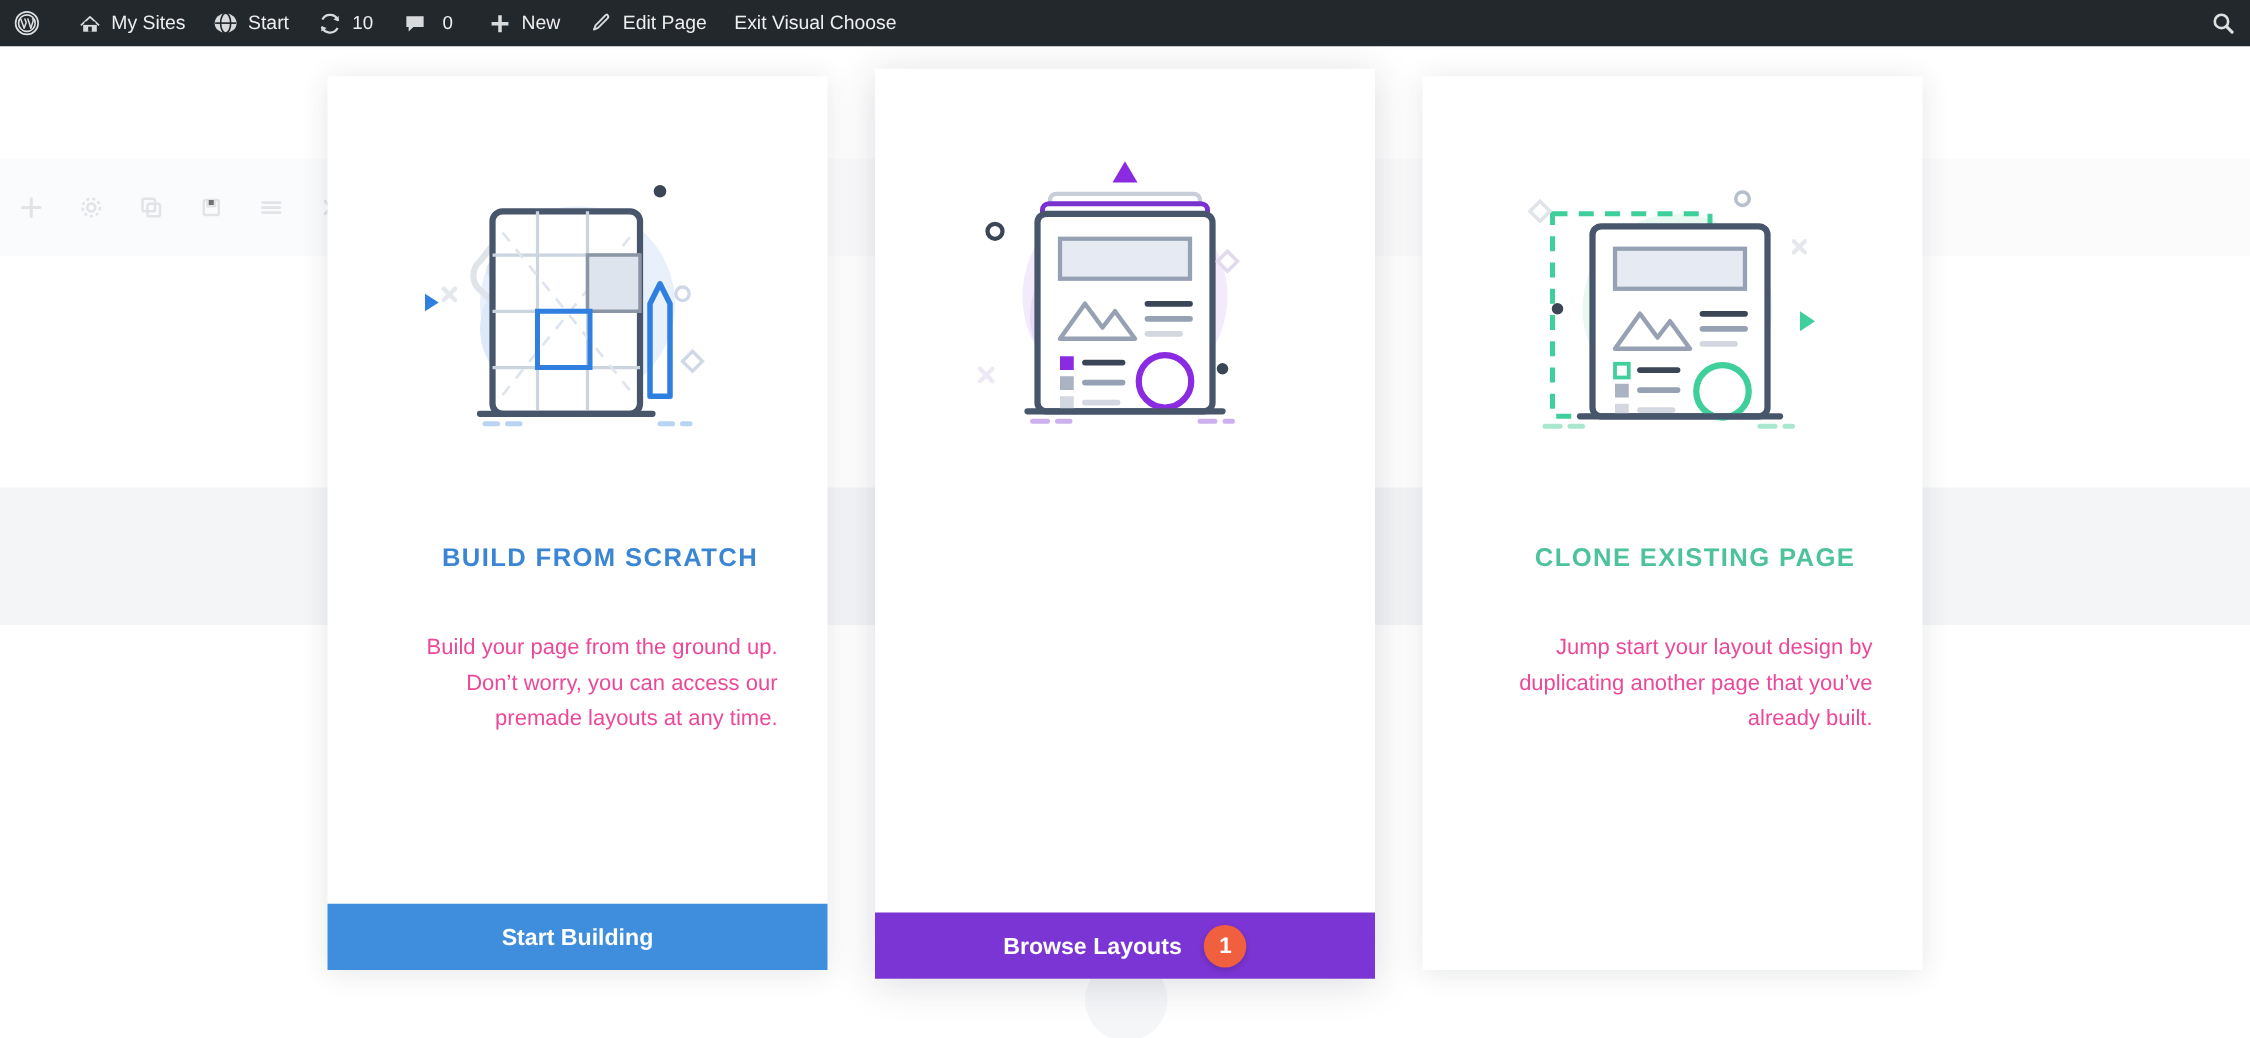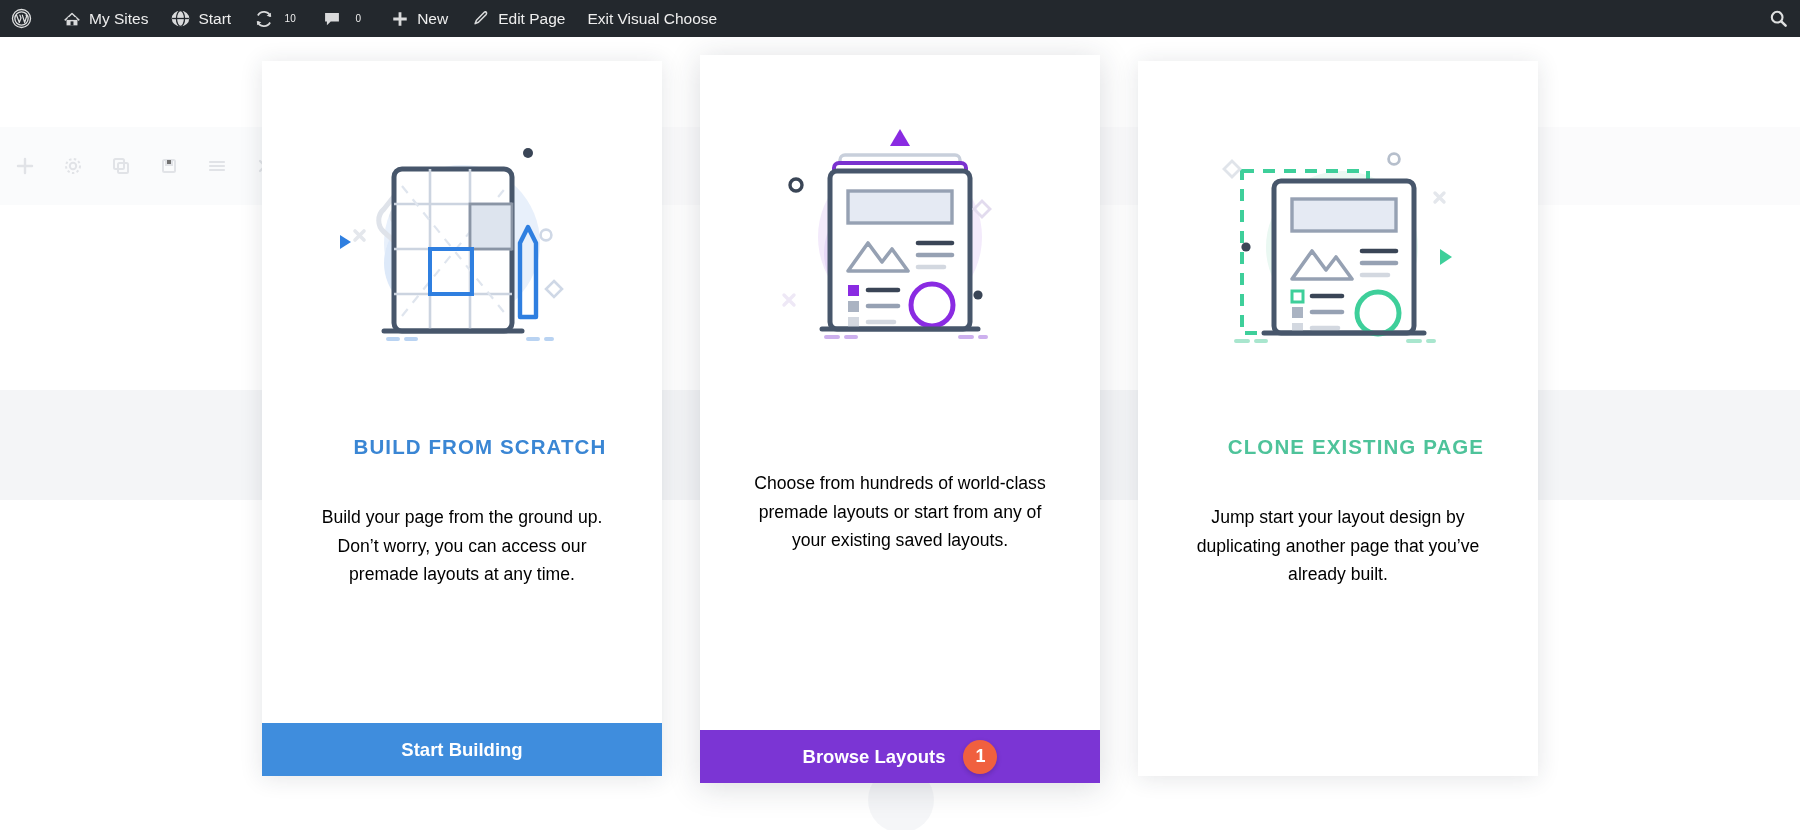--- a/index.html
+++ b/index.html
@@ -25,21 +25,21 @@
   .ab-item {
     display: flex; align-items: center; gap: 7px;
     height: 37px; padding: 0 11px;
     color: #eeeeee; white-space: nowrap; cursor: pointer;
   }
   .ab-ico { display: inline-flex; align-items: center; justify-content: center;
             width: 21px; height: 21px; opacity: .95; }
   .ab-count {
     display: inline-flex; align-items: center; justify-content: center;
     min-width: 18px; height: 18px; border-radius: 9px;
-    background: transparent; color: #eeeeee; font-size: 10px;
+    background: transparent; color: #eeeeee; font-size: 15px;
   }
   .ab-avatar {
     width: 22px; height: 22px; margin-left: 9px;
     border: 1px solid #8c8f94; border-radius: 2px;
     background: linear-gradient(160deg,#cbb89b 0%,#b88f6a 38%,#d8cfc2 60%,#f2efe9 100%);
     position: relative; overflow: hidden; flex: none;
   }
   .ab-avatar::after {
     content: ""; position: absolute; left: 4px; top: 10px;
     width: 14px; height: 14px; border-radius: 50% 50% 0 0;
@@ -84,22 +84,22 @@
     position: relative;
   }
   .card.featured { width: 400px; height: 728px; margin-top: -6px; box-shadow: 0 4px 30px rgba(34,44,58,.17); }
 
   .card-illu { height: 370px; display: flex; align-items: center; justify-content: center; position: relative; }
   .card-title {
     text-align: center; font-size: 20.5px; font-weight: 700;
     letter-spacing: 1.1px; margin-top: 4px; padding-left: 36px;
   }
   .card-desc {
-    margin: 44px 40px 0; text-align: center;
-    font-size: 17.6px; line-height: 1.62; color: #000000;
+    margin: 44px 40px 0; text-align: right;
+    font-size: 17.6px; line-height: 1.62; color: #ec4899;
   }
   .card-btn {
     margin-top: auto; height: 53px; width: 100%;
     display: flex; align-items: center; justify-content: center;
     gap: 18px; color: #ffffff; font-size: 18.5px; font-weight: 600;
     cursor: pointer; border: 0;
     font-family: "Liberation Sans", sans-serif;
   }
   .badge {
     width: 34px; height: 34px; border-radius: 50%;
@@ -335,21 +335,20 @@
           <path d="M56 212h12M76 212h10M190 212h12M210 212h6"></path>
         </g>
 
         <path d="M130 4l10 17h-20z" fill="#8a2be2"></path>
         <circle cx="26" cy="60" r="6" fill="none" stroke="#3a4556" stroke-width="3.4"></circle>
         <path d="M212 76l8 8-8 8-8-8z" fill="none" stroke="#e2dbee" stroke-width="2.8"></path>
         <path d="M24 170l-10 10M14 170l10 10" stroke="#eee8f6" stroke-width="3.4" stroke-linecap="round"></path>
         <circle cx="208" cy="170" r="4.6" fill="#3a4556"></circle>
       </svg>
     </div>
-    <div class="card-desc">Choose from hundreds of world-class premade layouts or start from any of your existing saved layouts.</div>
     <button class="card-btn" style="background:#7b35d4">
       <span>Browse Layouts</span>
       <span class="badge">1</span>
     </button>
   </div>
 
   <div class="card">
     <div class="card-illu">
       <svg class="illu-svg" width="260" height="230" viewBox="0 0 260 230">
         <circle cx="134" cy="116" r="76" fill="#eaf8f2"></circle>

